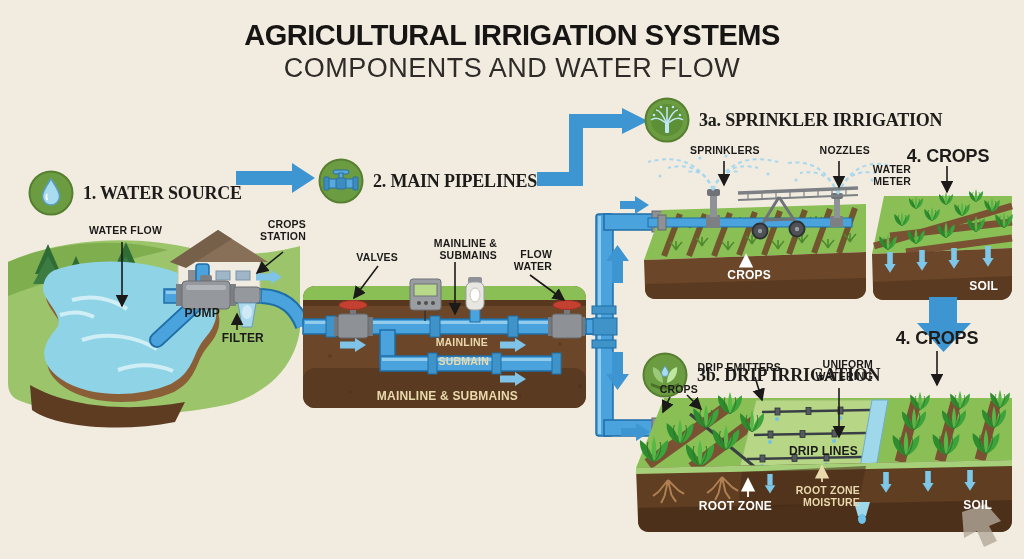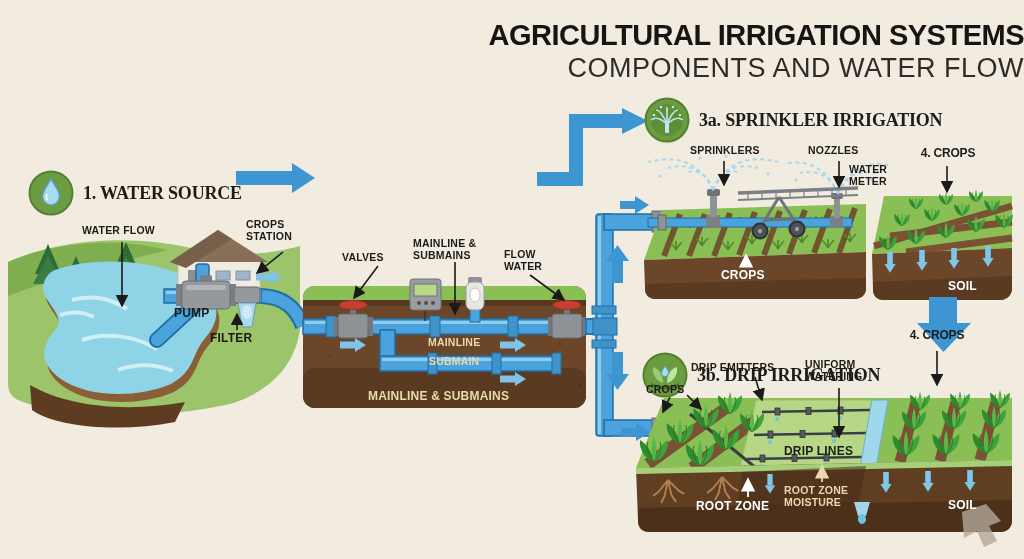--- a/index.html
+++ b/index.html
@@ -2,28 +2,28 @@
 <html><head>
 <meta charset="utf-8">
 <style>
   html,body{margin:0;padding:0;background:#d8d3c6;}
   #canvas{
     position:relative;width:1024px;height:559px;overflow:hidden;
     background:#f2ece0;font-family:"Liberation Sans",sans-serif;
     -webkit-font-smoothing:antialiased;
   }
   #art{position:absolute;left:0;top:0;}
-  .titlewrap{position:absolute;left:0;top:20px;width:100%;text-align:right;}
+  .titlewrap{position:absolute;left:0;top:20px;width:100%;text-align:center;}
   .title{font-size:29px;font-weight:800;letter-spacing:-.5px;color:#161514;line-height:1.1;}
   .subtitle{font-size:27px;font-weight:400;letter-spacing:.5px;color:#2e2b28;line-height:1.2;}
   .hdr{position:absolute;display:flex;align-items:center;gap:9px;}
   .hdr-txt{font-size:18px;font-weight:800;letter-spacing:-.2px;color:#1d1c1a;white-space:nowrap;font-family:Liberation Serif, serif;}
-  .hdr-lone{position:absolute;font-size:12px;font-weight:800;letter-spacing:-.2px;color:#1d1c1a;text-align:center;}
+  .hdr-lone{position:absolute;font-size:18px;font-weight:800;letter-spacing:-.2px;color:#1d1c1a;text-align:center;}
   .lbl{position:absolute;font-size:10.5px;font-weight:700;line-height:1.12;letter-spacing:.2px;
-       color:#1b1a18;text-align:left;}
+       color:#1b1a18;text-align:right;}
   .s12{font-size:12px;}
   .tan{color:#e9d9ad;}
   .white{color:#ffffff;}
   .nowrap{white-space:nowrap;}
 </style>
 </head>
 <body>
 
 <div id="canvas">
 
@@ -450,20 +450,32 @@
 
 <div class="hdr" style="left:28px;top:170px">
   <svg width="46" height="46" viewBox="0 0 46 46">
     <circle cx="23" cy="23" r="21.5" fill="#6b9c41" stroke="#567f2f" stroke-width="2"></circle>
     <path d="M23,9 C27.5,16 31.5,21 31.5,26.5 A8.5,8.5 0 0 1 14.5,26.5 C14.5,21 18.5,16 23,9 Z" fill="#aadcf0" stroke="#5b9ec4" stroke-width="1.5"></path>
     <path d="M19,24 C18,26 18,28 19.5,30" stroke="#ffffff" stroke-width="1.6" fill="none"></path>
   </svg>
   <span class="hdr-txt">1. WATER SOURCE</span>
 </div>
 
+<div class="hdr" style="left:318px;top:158px">
+  <svg width="46" height="46" viewBox="0 0 46 46">
+    <circle cx="23" cy="23" r="21.5" fill="#6b9c41" stroke="#567f2f" stroke-width="2"></circle>
+    <rect x="15" y="12" width="16" height="4" rx="2" fill="#58aadc" stroke="#2b6f9e"></rect>
+    <rect x="21" y="15" width="4" height="7" fill="#58aadc" stroke="#2b6f9e"></rect>
+    <rect x="7" y="21" width="32" height="9" rx="2" fill="#58aadc" stroke="#2b6f9e"></rect>
+    <rect x="6" y="19" width="5" height="13" rx="1" fill="#3c8cc0" stroke="#2b6f9e"></rect>
+    <rect x="35" y="19" width="5" height="13" rx="1" fill="#3c8cc0" stroke="#2b6f9e"></rect>
+    <rect x="18" y="20" width="10" height="11" rx="2" fill="#3c8cc0" stroke="#2b6f9e"></rect>
+  </svg>
+  <span class="hdr-txt">2. MAIN PIPELINES</span>
+</div>
 
 <div class="hdr" style="left:644px;top:97px">
   <svg width="46" height="46" viewBox="0 0 46 46">
     <circle cx="23" cy="23" r="21.5" fill="#6b9c41" stroke="#567f2f" stroke-width="2"></circle>
     <circle cx="23" cy="23" r="16" fill="#5d8f36"></circle>
     <rect x="21" y="26" width="4" height="10" rx="1" fill="#bfe7f5"></rect>
     <g stroke="#bfe7f5" stroke-width="1.6" fill="none">
       <path d="M23,27 Q13,18 7,23"></path>
       <path d="M23,27 Q33,18 39,23"></path>
       <path d="M23,27 Q17,13 12,13"></path>

